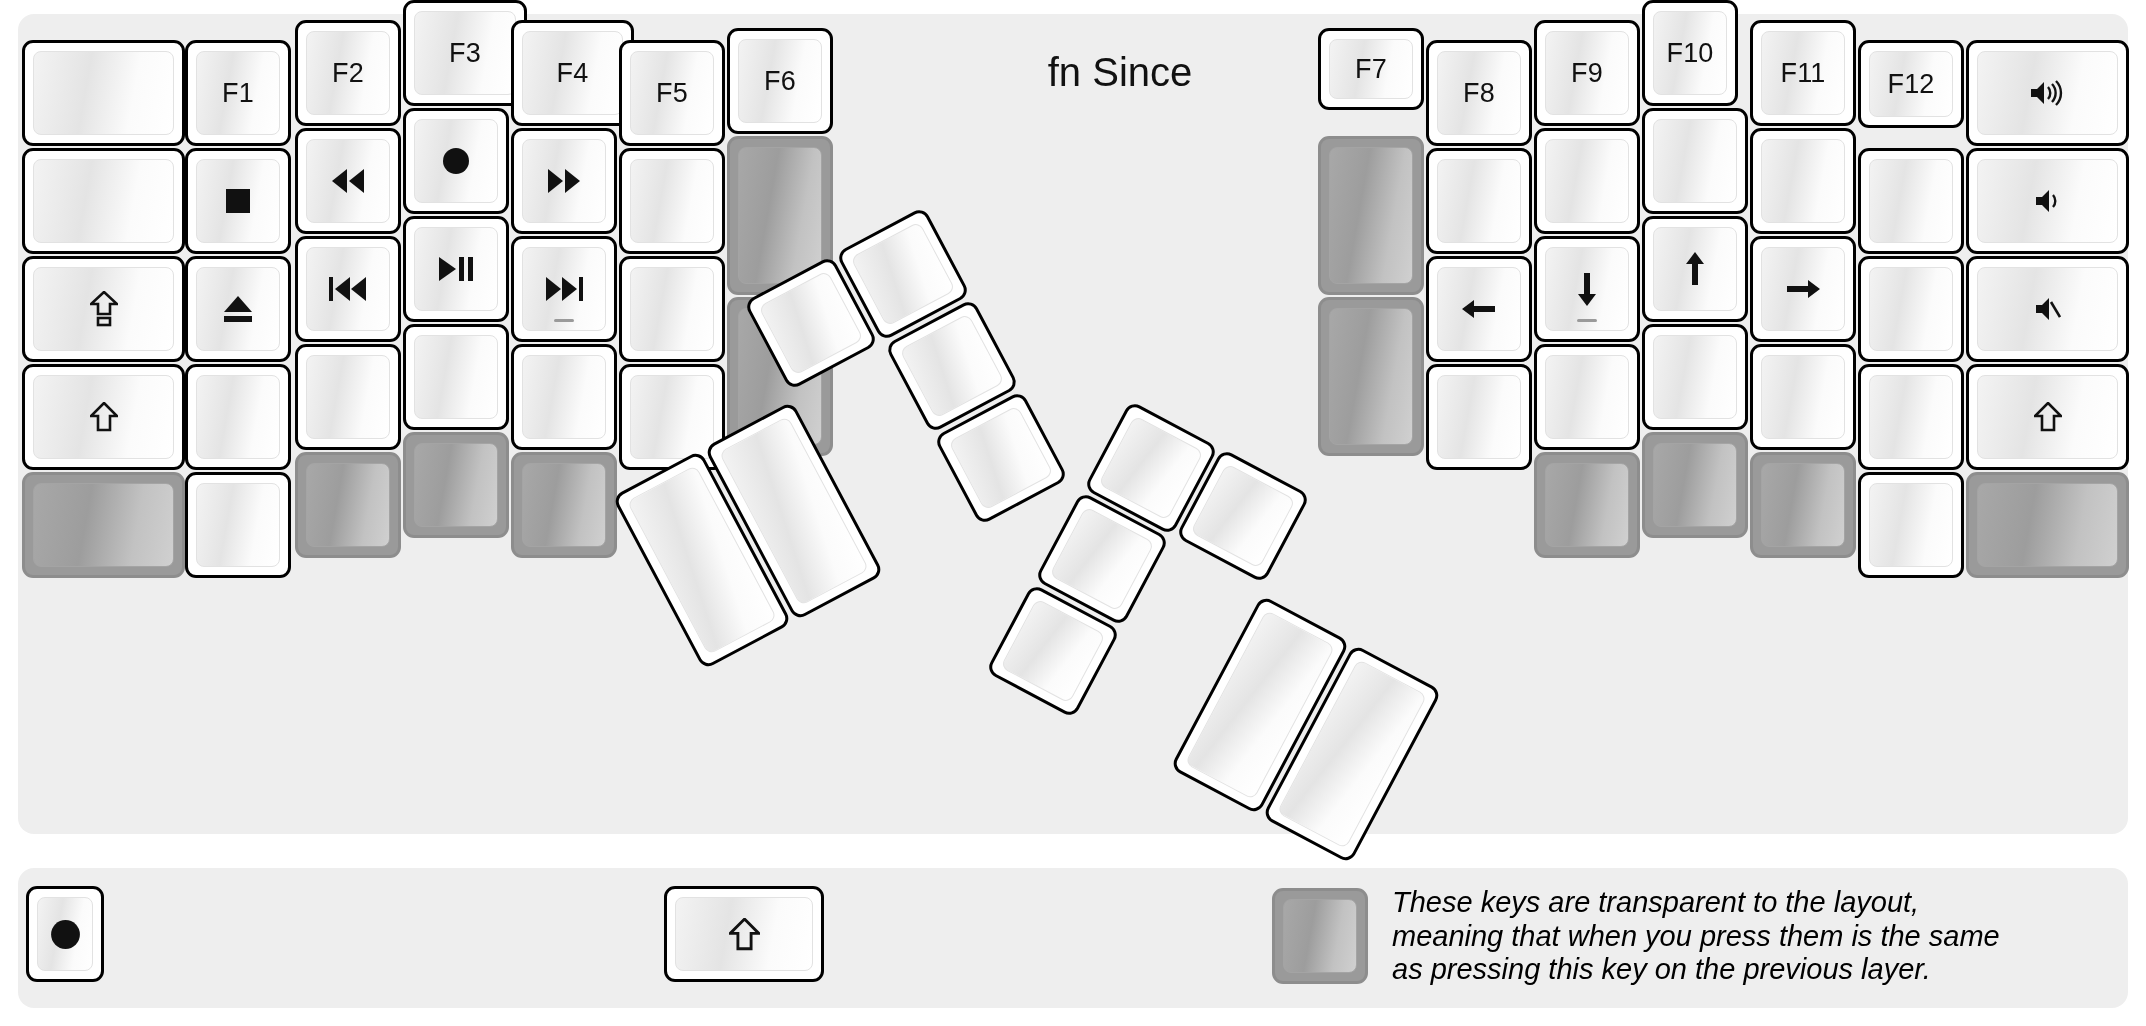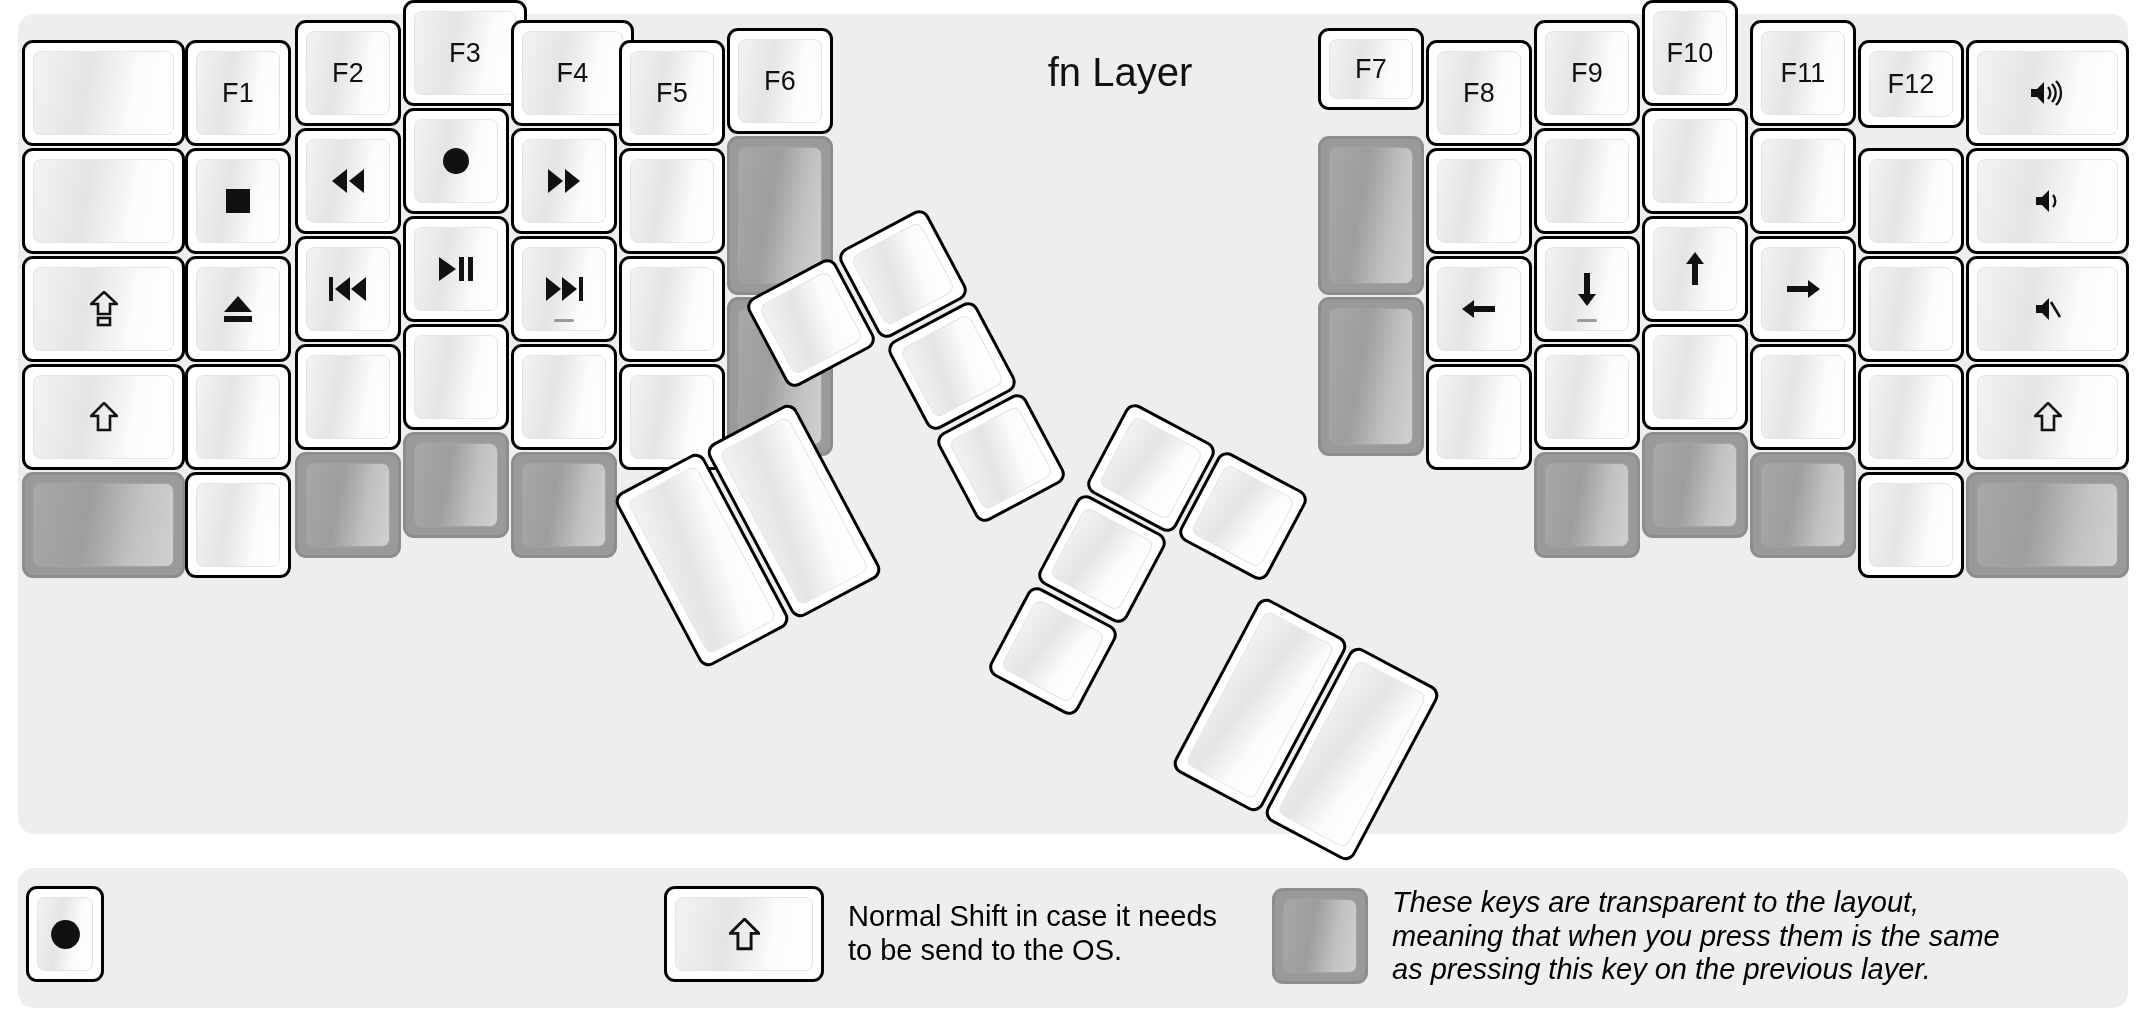--- a/index.html
+++ b/index.html
@@ -122,21 +122,21 @@
   }
 </style>
 </head>
 <body>
 
 <div id="stage">
 
   <div class="panel" id="kb-panel"></div>
   <div class="panel" id="leg-panel"></div>
 
-  <div id="title">fn Layer</div>
+  <div id="title">fn Since</div>
 
   <div id="keys-layer">
       <div class="key" style="left: 22px; top: 40px; width: 163px; height: 106px;">
         <div class="top"></div>
       </div>
       <div class="key" style="left: 22px; top: 148px; width: 163px; height: 106px;">
         <div class="top"></div>
       </div>
       <div class="key" style="left: 22px; top: 256px; width: 163px; height: 106px;">
         <div class="top"></div>
@@ -493,22 +493,20 @@
       </div>
       <div class="leg-item" style="left: 664px; top: 886px;">
         <div class="leg-key" style="width: 160px; height: 96px;">
           <div class="top"></div>
           <span class="legend">
             <svg width="31" height="33" viewBox="0 0 28 30" fill="#111111">
               <polygon points="14,1 27,14 20,14 20,28 8,28 8,14 1,14" fill="none" stroke="#111111" stroke-width="2.6" stroke-linejoin="miter"></polygon>
             </svg>
           </span>
         </div>
-        <div class="leg-text" style="width: 440px;">Normal Shift in case it needs
-to be send to the OS.</div>
       </div>
       <div class="leg-item" style="left: 1272px; top: 886px;">
         <div class="leg-key trans" style="width: 96px; height: 96px;">
           <div class="top"></div>
         </div>
         <div class="leg-text" style="width: 700px; font-style: italic;">These keys are transparent to the layout,
 meaning that when you press them is the same
 as pressing this key on the previous layer.</div>
       </div>
     </div>

